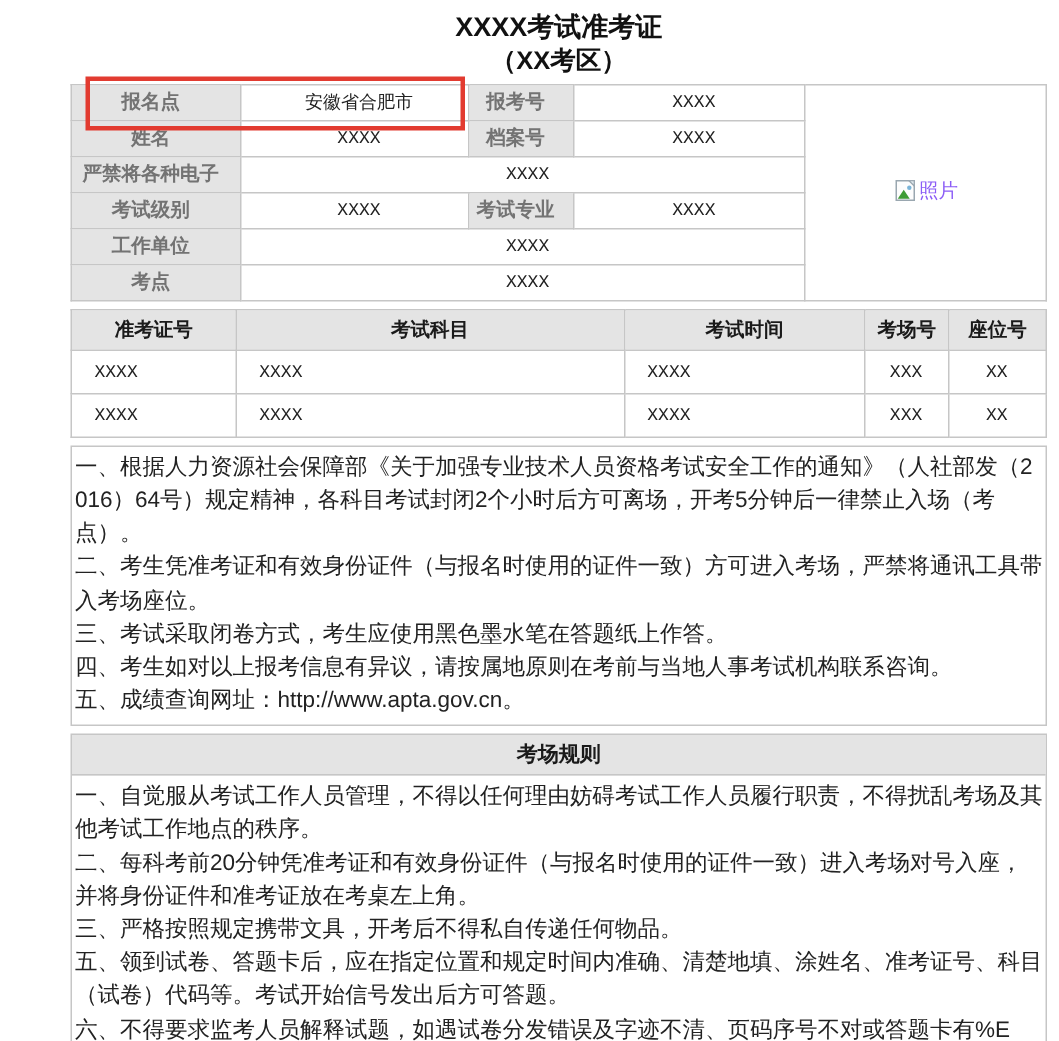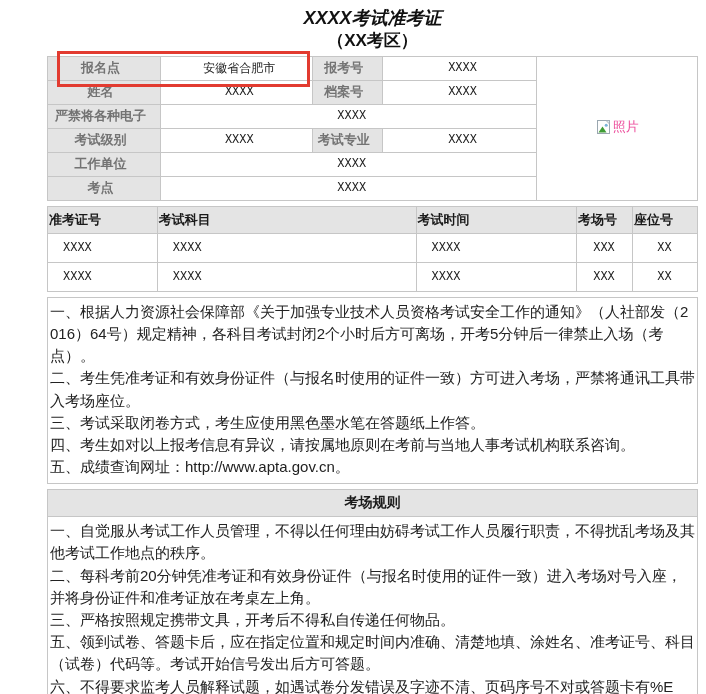--- a/index.html
+++ b/index.html
@@ -9,35 +9,35 @@
     --txt:#1f1f1f;
   }
   *{box-sizing:border-box;}
   html,body{margin:0;padding:0;background:#ffffff;}
   body{font-family:"Liberation Sans",sans-serif;color:var(--txt);}
   .page{position:relative;width:706px;height:694px;background:#fff;overflow:hidden;}
   .doc{position:absolute;left:47px;top:0;width:651px;}
 
   
   .title-block{text-align:center;padding-top:7px;margin-bottom:5px;}
-  .title-main{font-size:18px;font-weight:bold;line-height:1.25;color:#111;font-style:italic;}
+  .title-main{font-size:18px;font-weight:bold;line-height:1.25;color:#111;}
   .title-sub{font-size:17px;font-weight:bold;line-height:1.25;color:#111;}
 
   
   table{border-collapse:collapse;width:100%;table-layout:fixed;}
   td,th{border:1px solid var(--brd);overflow:hidden;white-space:nowrap;}
 
   .info td{height:24px;font-size:13px;}
   .info .lbl{background:var(--hdr);text-align:center;font-weight:bold;padding-right:8px;color:#737373;margin-top:11px;}
   .info .val{padding-left:7px;font-family:"Liberation Mono","DejaVu Sans Mono",monospace;font-size:12px;color:#222;text-align:center;}
   .photo-cell{text-align:center;vertical-align:middle;background:#fff;}
-  .photo-inner{display:inline-flex;align-items:center;gap:1px;font-size:13px;color:#ec4899;}
+  .photo-inner{display:inline-flex;align-items:center;gap:1px;font-size:13px;color:#8b5cf6;}
 
   .sched{margin-top:5px;}
-  .sched th{background:var(--hdr);font-weight:bold;font-size:13px;height:27px;text-align:left;color:#1a1a1a;}
+  .sched th{background:var(--hdr);font-weight:bold;font-size:13px;height:27px;text-align:center;color:#1a1a1a;}
   .sched td{height:29px;font-family:"Liberation Mono","DejaVu Sans Mono",monospace;font-size:12px;color:#222;padding-left:15px;text-align:left;}
   .sched td.ctr{padding-left:0;text-align:center;}
 
   
   .section{margin-top:5px;border:1px solid var(--brd);}
   .section-title{background:var(--hdr);border-bottom:1px solid var(--brd);text-align:center;font-weight:bold;font-size:14px;padding:4px 0;color:#1a1a1a;}
   .section-body{padding:3px 2px 5px 2px;font-size:15px;line-height:1.48;color:#222;}
   .section-body p{margin:0;word-break:break-all;}
 
   

